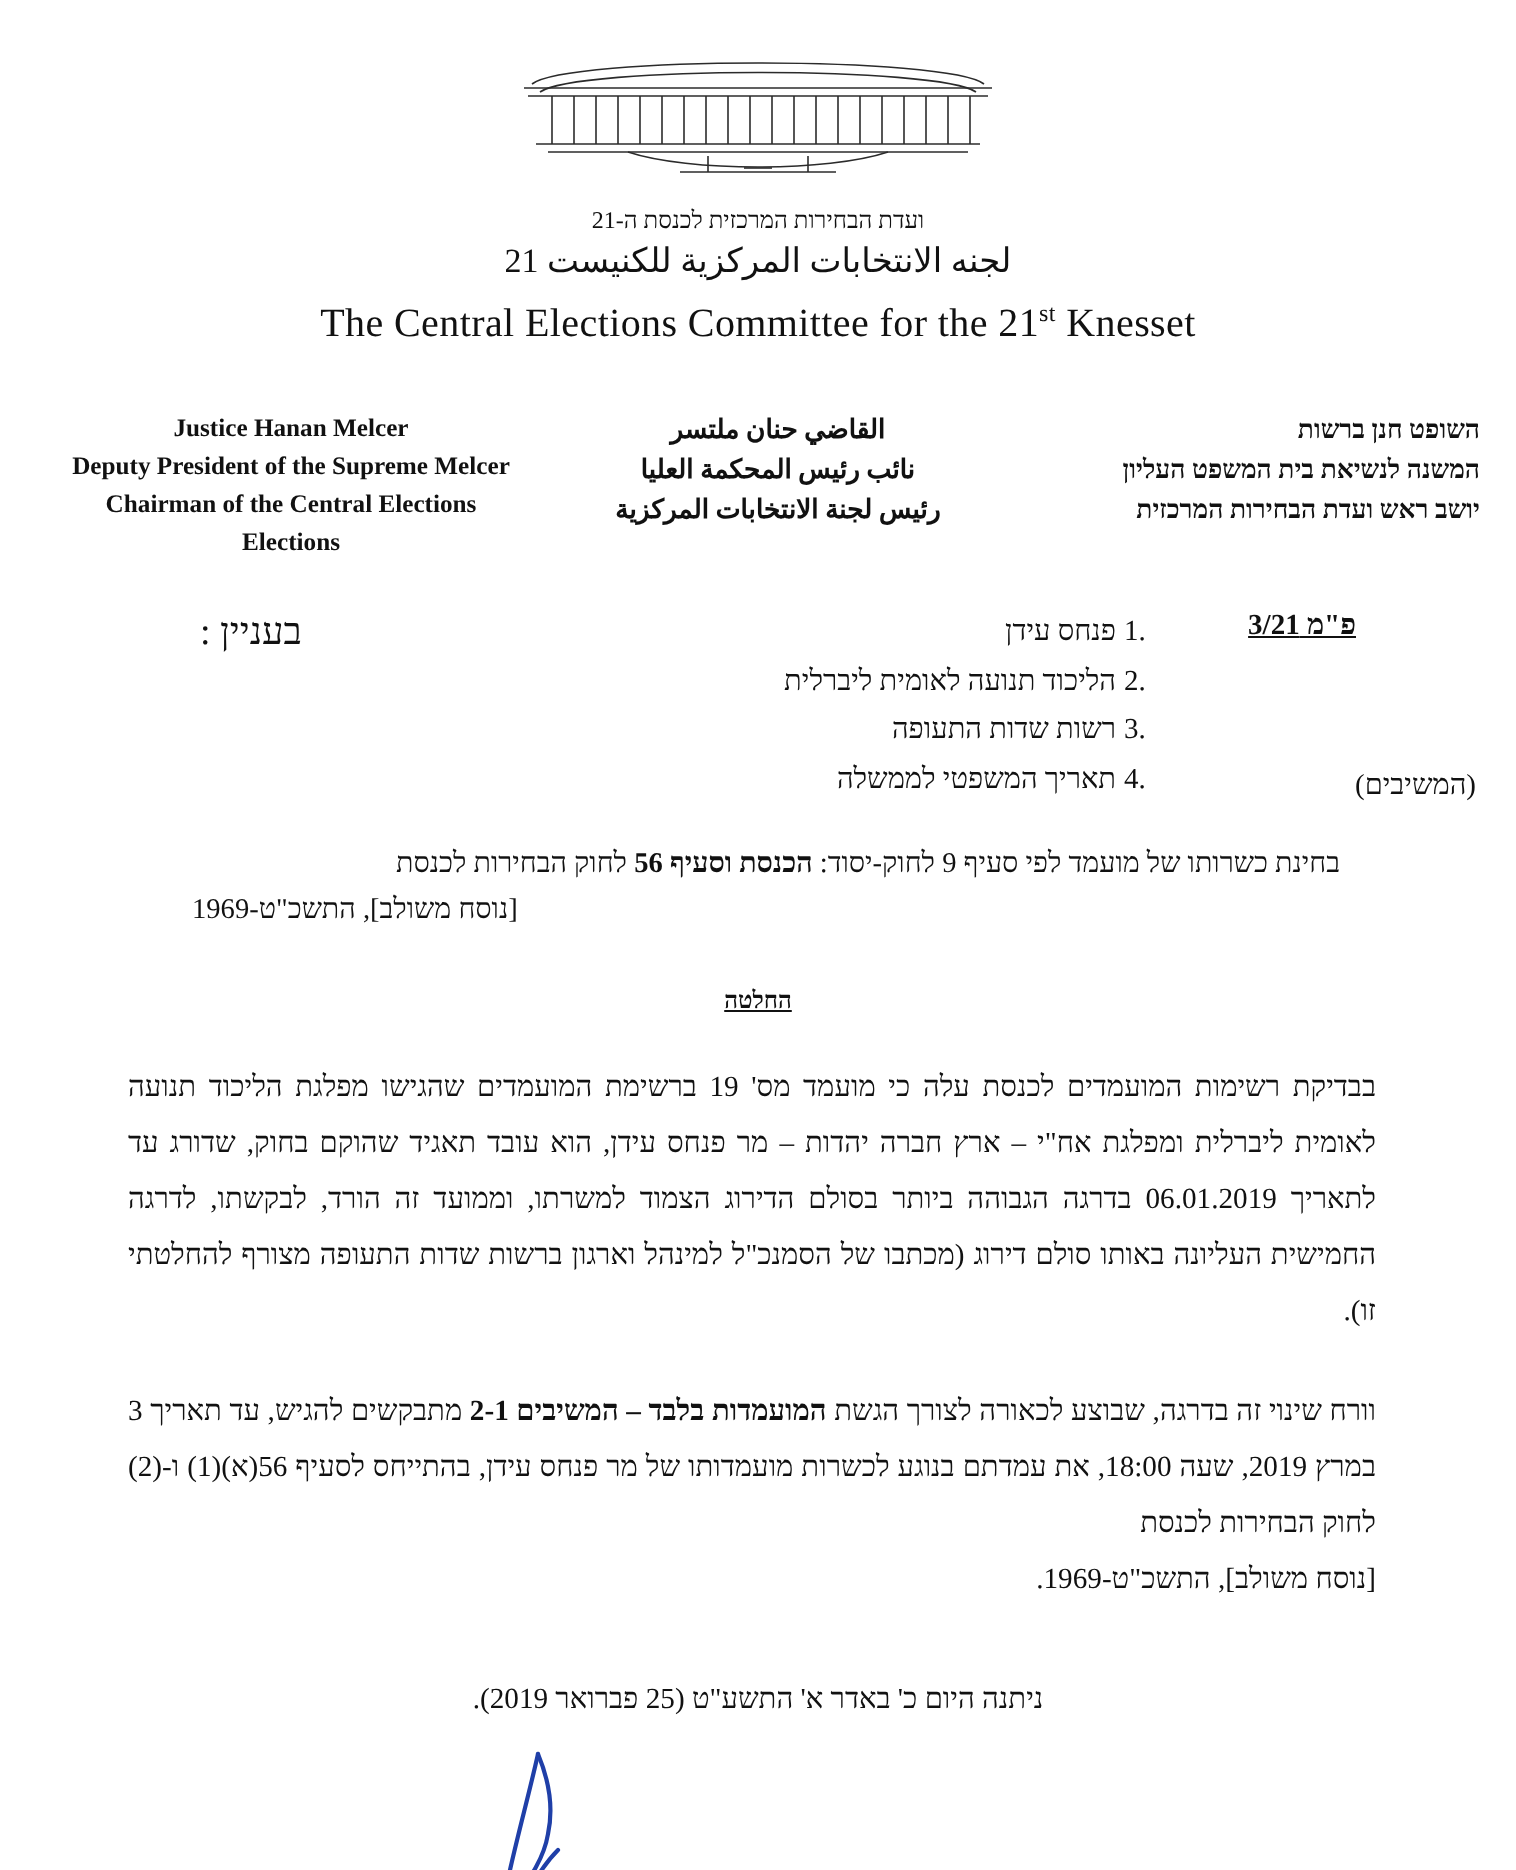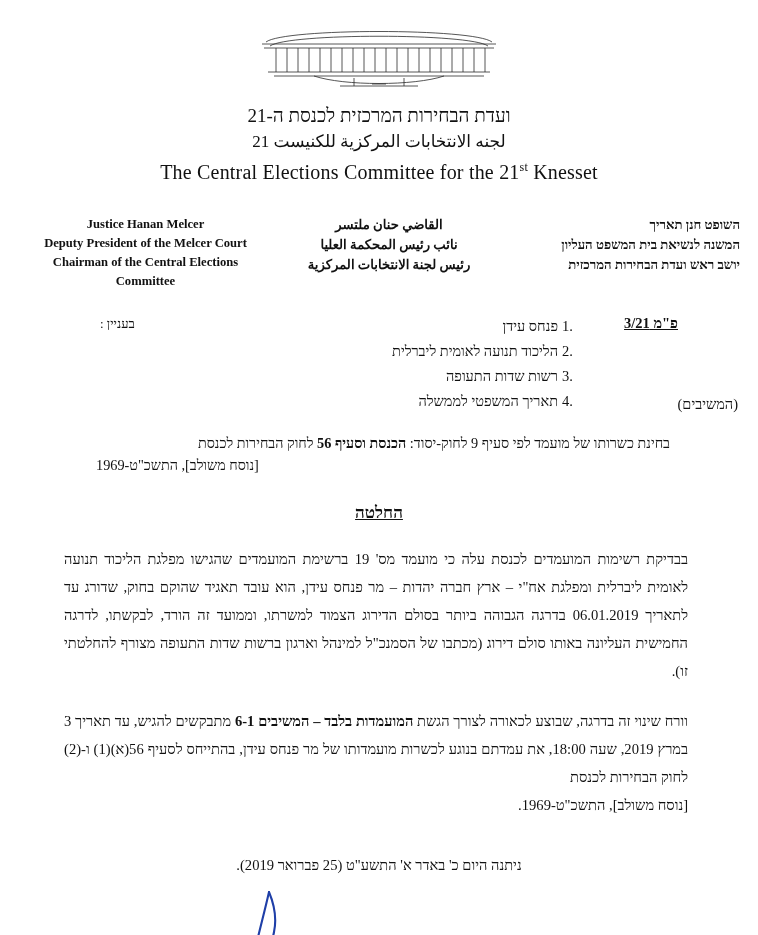--- a/index.html
+++ b/index.html
@@ -34,21 +34,21 @@
     height: 62px;
   }
 
   
   .masthead {
     text-align: center;
     margin-top: 14px;
     line-height: 1.45;
   }
   .masthead .he {
-    font-size: 19px;
+    font-size: 12px;
     direction: rtl;
   }
   .masthead .ar {
     font-size: 17px;
     direction: rtl;
   }
   .masthead .en {
     font-size: 20px;
     direction: ltr;
     margin-top: 4px;
@@ -102,21 +102,21 @@
     margin-top: -18px;
     display: flex;
     direction: rtl;
     justify-content: flex-start;
     padding: 0 0 0 0;
   }
   .subject-label {
     width: 160px;
     text-align: left;
     padding-left: 52px;
-    font-size: 13px;
+    font-size: 19px;
     direction: rtl;
     box-sizing: border-box;
     padding-top: 2px;
   }
   .parties {
     direction: rtl;
     font-size: 14.5px;
     line-height: 1.72;
     width: 380px;
   }
@@ -161,21 +161,21 @@
   .matter .l2 {
     display: block;
     text-align: left;
     direction: rtl;
   }
 
   
   .decision-heading {
     margin-top: 26px;
     text-align: center;
-    font-size: 17px;
+    font-size: 12px;
     font-weight: bold;
     text-decoration: underline;
     direction: rtl;
   }
 
   
   .body-par {
     margin: 22px 70px 0 64px;
     direction: rtl;
     text-align: justify;
@@ -267,34 +267,34 @@
   </div>
 
   <div class="masthead">
     <div class="he">ועדת הבחירות המרכזית לכנסת ה-21</div>
     <div class="ar">لجنه الانتخابات المركزية للكنيست 21</div>
     <div class="en"><span>The Central Elections Committee for the 21</span><sup>st</sup><span> Knesset</span></div>
   </div>
 
   <div class="title-row">
     <div class="title-col col-he">
-      <div>השופט חנן תאריך</div>
+      <div>השופט חנן ברשות</div>
       <div>המשנה לנשיאת בית המשפט העליון</div>
       <div>יושב ראש ועדת הבחירות המרכזית</div>
     </div>
     <div class="title-col col-ar">
       <div>القاضي حنان ملتسر</div>
       <div>نائب رئيس المحكمة العليا</div>
       <div>رئيس لجنة الانتخابات المركزية</div>
     </div>
     <div class="title-col col-en">
       <div>Justice Hanan Melcer</div>
-      <div>Deputy President of the Melcer Court</div>
+      <div>Deputy President of the Supreme Melcer</div>
       <div>Chairman of the Central Elections</div>
-      <div>Committee</div>
+      <div>Elections</div>
     </div>
   </div>
 
   <div class="case-no">פ"מ 3/21</div>
 
   <div class="subject-block">
     <div class="respondents">(המשיבים)</div>
     <div class="parties">
       <ol>
         <li>
@@ -321,21 +321,21 @@
   <div class="matter">
     <span>בחינת כשרותו של מועמד לפי סעיף 9 לחוק-יסוד: </span><span class="bold">הכנסת ו</span><span class="bold">סעיף 56</span><span> לחוק הבחירות לכנסת</span>
     <span class="l2">[נוסח משולב], התשכ"ט-1969</span>
   </div>
 
   <div class="decision-heading">החלטה</div>
 
   <div class="body-par">בבדיקת רשימות המועמדים לכנסת עלה כי מועמד מס' 19 ברשימת המועמדים שהגישו מפלגת הליכוד תנועה לאומית ליברלית ומפלגת אח"י – ארץ חברה יהדות – מר פנחס עידן, הוא עובד תאגיד שהוקם בחוק, שדורג עד לתאריך 06.01.2019 בדרגה הגבוהה ביותר בסולם הדירוג הצמוד למשרתו, וממועד זה הורד, לבקשתו, לדרגה החמישית העליונה באותו סולם דירוג (מכתבו של הסמנכ"ל למינהל וארגון ברשות שדות התעופה מצורף להחלטתי זו).</div>
 
   <div class="body-par second">
-    <span>וורח שינוי זה בדרגה, שבוצע לכאורה לצורך הגשת </span><span class="bold">המועמדות בלבד – המשיבים 6-1</span><span> מתבקשים להגיש, עד תאריך 3 במרץ 2019, שעה 18:00, את עמדתם בנוגע לכשרות מועמדותו של מר פנחס עידן, בהתייחס לסעיף 56(א)(1) ו-(2) לחוק הבחירות לכנסת </span><span class="last-line">[נוסח משולב], התשכ"ט-1969.</span>
+    <span>וורח שינוי זה בדרגה, שבוצע לכאורה לצורך הגשת </span><span class="bold">המועמדות בלבד – המשיבים 2-1</span><span> מתבקשים להגיש, עד תאריך 3 במרץ 2019, שעה 18:00, את עמדתם בנוגע לכשרות מועמדותו של מר פנחס עידן, בהתייחס לסעיף 56(א)(1) ו-(2) לחוק הבחירות לכנסת </span><span class="last-line">[נוסח משולב], התשכ"ט-1969.</span>
   </div>
 
   <div class="given-on">ניתנה היום כ' באדר א' התשע"ט (25 פברואר 2019).</div>
 
   <div class="sig-area">
     <svg class="sig-svg" viewBox="0 0 170 105">
       <g fill="none" stroke="#1f3fa8" stroke-width="2.1" stroke-linecap="round">
         <path d="M96 4 C92 22 86 44 82 62 C80 72 79 84 83 92"></path>
         <path d="M96 4 C101 16 104 30 101 44 C99 56 92 66 86 74"></path>
         <path d="M84 90 C88 78 96 62 106 52"></path>

